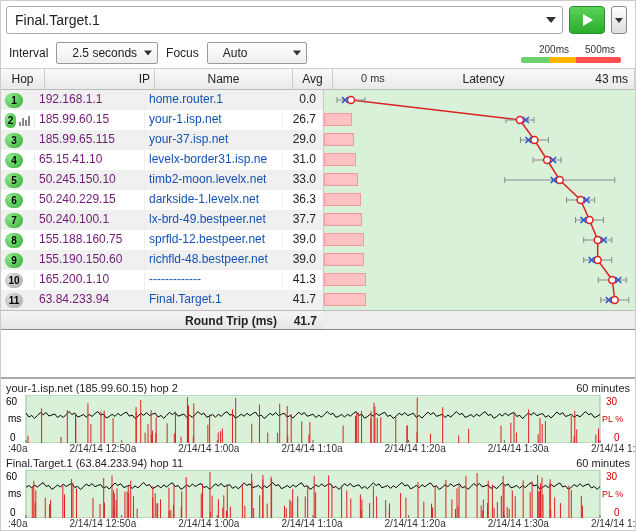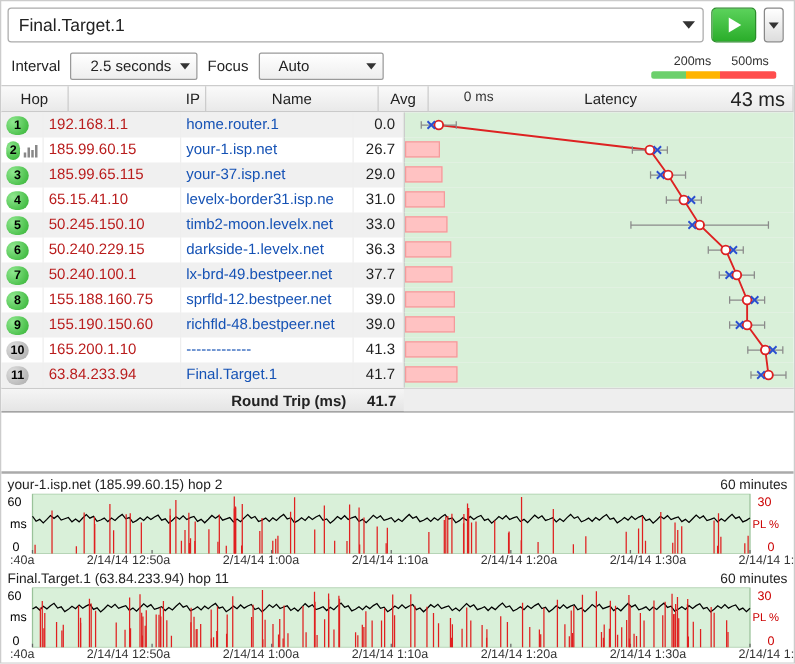--- a/index.html
+++ b/index.html
@@ -45,42 +45,42 @@
   .scalebar { margin-left: auto; display:flex; flex-direction:column; align-items:flex-start; gap:2px; margin-right: 6px; }
   .scalebar .ticks { display:flex; gap: 16px; font-size:10px; color:#333; padding-left: 18px; }
   .scalebar .bar {
     width: 100px; height: 6px; border-radius: 2px;
     background: linear-gradient(to right, #6cd06c 0%, #6cd06c 28%, #ffb400 28%, #ffb400 55%, #ff4d4d 55%, #ff4d4d 100%);
   }
 
   
   .gridhead { display:flex; align-items:stretch; border-top:1px solid #ccc; border-bottom:1px solid #bbb; background: linear-gradient(#fafafa,#e9e9e9); font-weight: normal; }
   .gh { padding:3px 4px; border-right:1px solid #ccc; text-align:center; font-size:12px; }
-  .col-hop { width:54px; }
+  .col-hop { width:44px; }
   .col-ip  { width:110px; text-align:right; }
   .col-name{ width:138px; text-align:center; }
   .col-avg { width:40px; text-align:center; }
   .col-lat { flex:1; position:relative; }
   .lat-zero { position:absolute; left:28px; top:3px; font-size:11px; color:#333; }
-  .lat-max  { position:absolute; right:6px; top:3px; font-size:16px; color:#222; }
+  .lat-max  { position:absolute; right:6px; top:3px; font-size:12px; color:#222; }
 
   
   .gridbody { position:relative; background:#fff; }
   .row { display:flex; align-items:stretch; height:20px; }
   .row.alt { background:#f0f0f0; }
   .cell { padding:2px 4px; border-right:1px solid #eee; font-size:12px; white-space:nowrap; overflow:hidden; text-overflow:ellipsis; }
   .cell.hop { width:34px; display:flex; align-items:center; gap:2px; }
   .bubble {
     width:18px; height:15px; border-radius:8px; background: radial-gradient(circle at 30% 30%, #8fe88f, #30b030);
     color:#000; font-size:10px; text-align:center; line-height:15px; font-weight:bold;
   }
   .bubble.gray { background: radial-gradient(circle at 30% 30%, #ddd, #aaa); }
   .mini-bars { display:flex; gap:1px; align-items:flex-end; height:12px; padding-left:1px; }
   .mini-bars span { width:2px; background:#888; }
-  .cell.ip   { width:110px; color:#b91c1c; }
+  .cell.ip   { width:110px; color:#701a75; }
   .cell.name { width:138px; color:#1552b5; }
   .cell.avg  { width:40px; text-align:right; padding-right:6px; }
 
   .latwrap { flex:1; position:relative; background:#d9f0d9; border-left:1px solid #ccc; }
   .pinkbar { position:absolute; left:0; top:3px; height:13px; background:#ffc2c2; border:1px solid #f39b9b; }
   
   .latchart { position:absolute; top:0; left:0; width:100%; height:100%; }
 
   .footer-row { display:flex; border-top:1px solid #bbb; border-bottom:1px solid #888; background:linear-gradient(#f5f5f5,#e5e5e5); height:20px; }
   .footer-row .flabel { width: calc(34px + 110px + 138px); text-align:right; padding:3px 6px; font-weight:bold; }

